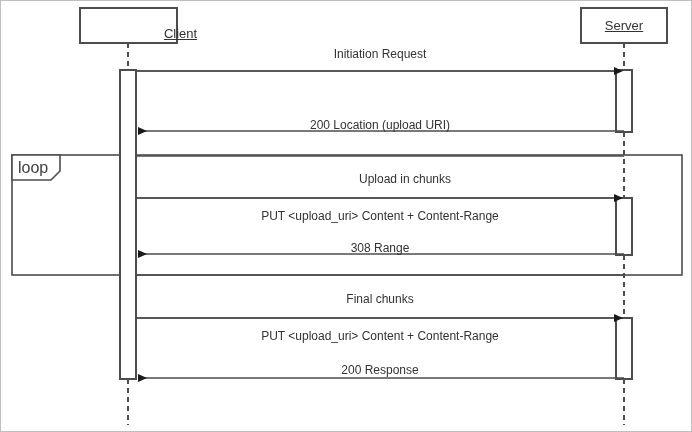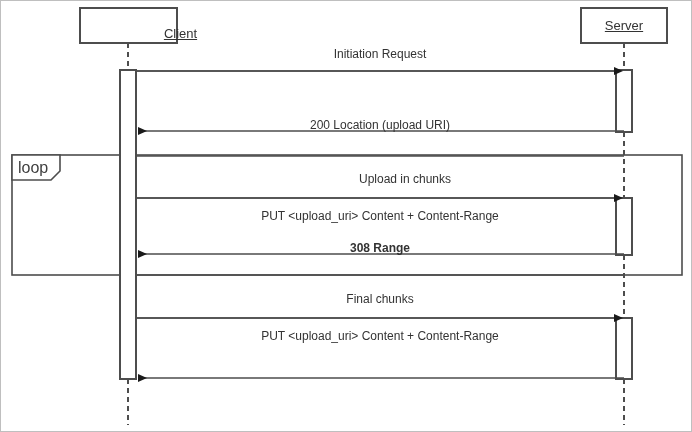--- a/index.html
+++ b/index.html
@@ -120,18 +120,19 @@
   <div class="participant-label" style="left:79px; top:25px; width:113px;padding-left:44px;">Client</div>
   <div class="participant-label" style="left:580px; top:17px; width:86px;">Server</div>
 
   <div class="frag-label" style="left:17px; top:158px;">loop</div>
 
   <div class="msg-label" style="left:135px; top:46px; width:488px;">Initiation Request</div>
   <div class="msg-label" style="left:135px; top:117px; width:488px;">200 Location (upload URI)</div>
 
   <div class="msg-label" style="left:151px; top:171px; width:488px;margin-left:9px;">Upload in chunks</div>
   <div class="msg-label" style="left:135px; top:208px; width:488px;">PUT &lt;upload_uri&gt; Content + Content-Range</div>
-  <div class="msg-label" style="left:135px; top:240px; width:488px;font-weight:bold;">308 Range</div>
+  <div class="msg-label" style="left:135px; top:240px; width:488px;">308 Range</div>
 
   <div class="msg-label" style="left:135px; top:291px; width:488px;">Final chunks</div>
   <div class="msg-label" style="left:135px; top:328px; width:488px;">PUT &lt;upload_uri&gt; Content + Content-Range</div>
+  <div class="msg-label" style="left:135px; top:362px; width:488px;">200 Response</div>
 
 </div>
 
 </body></html>

